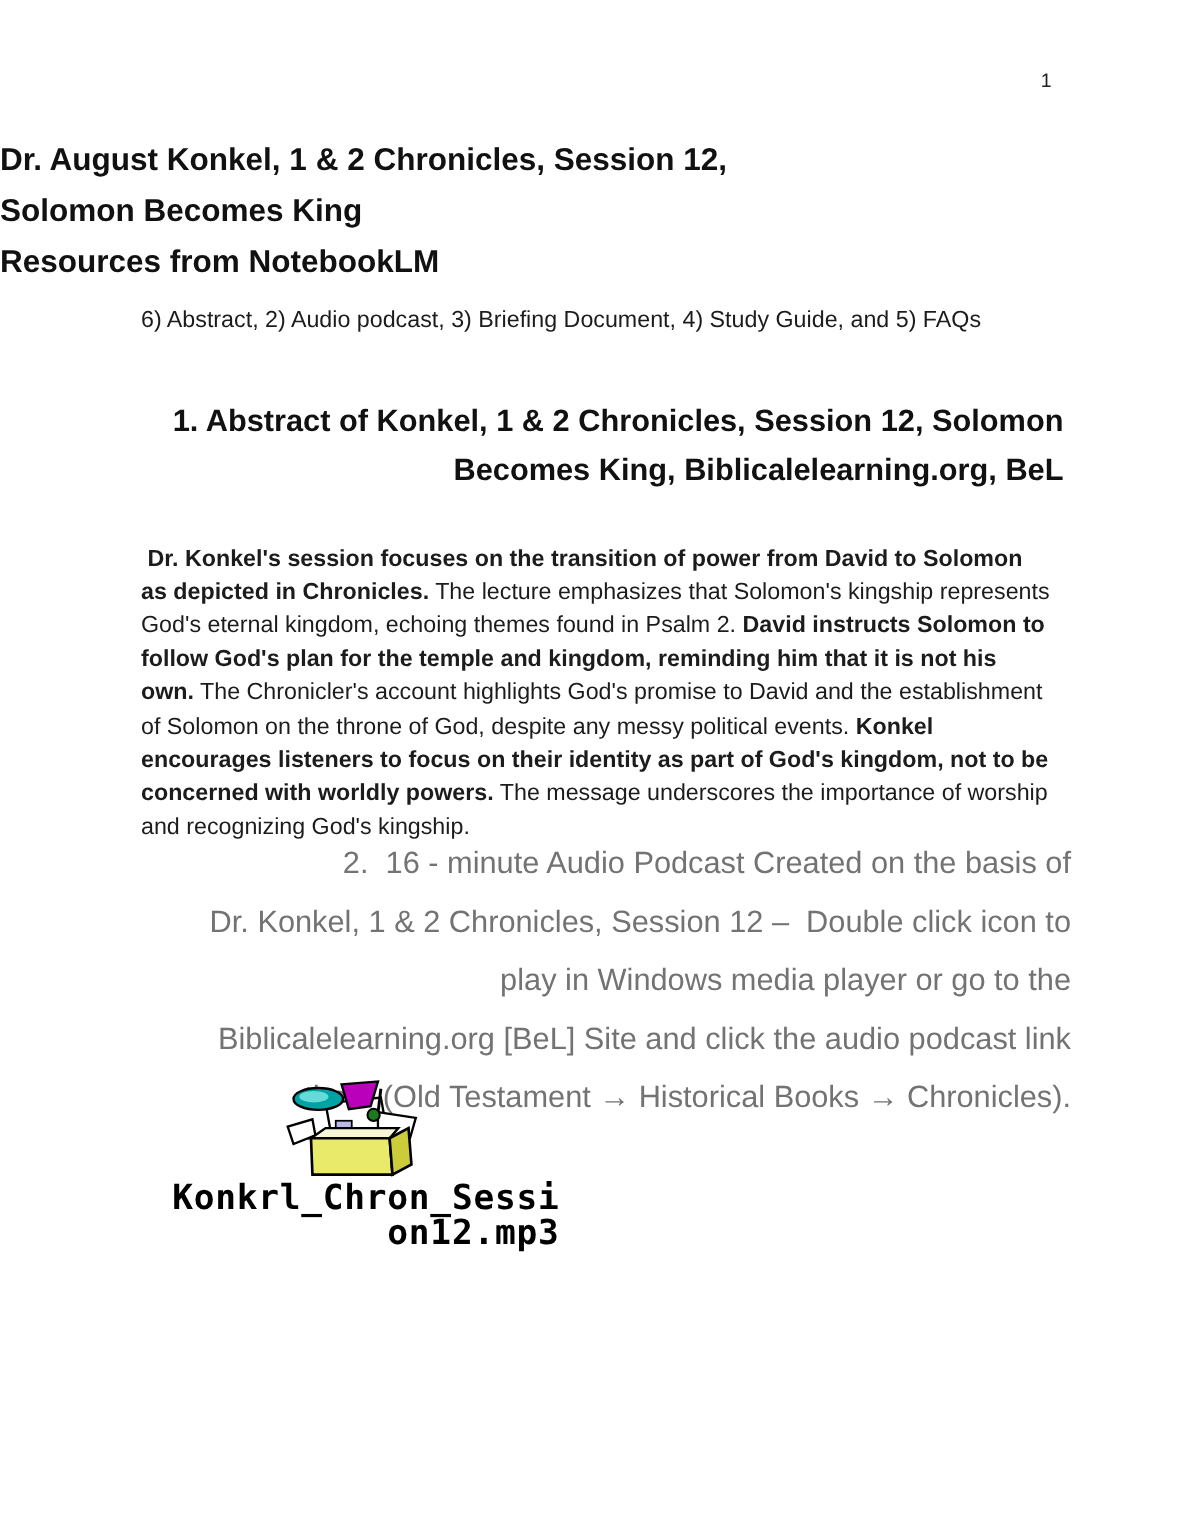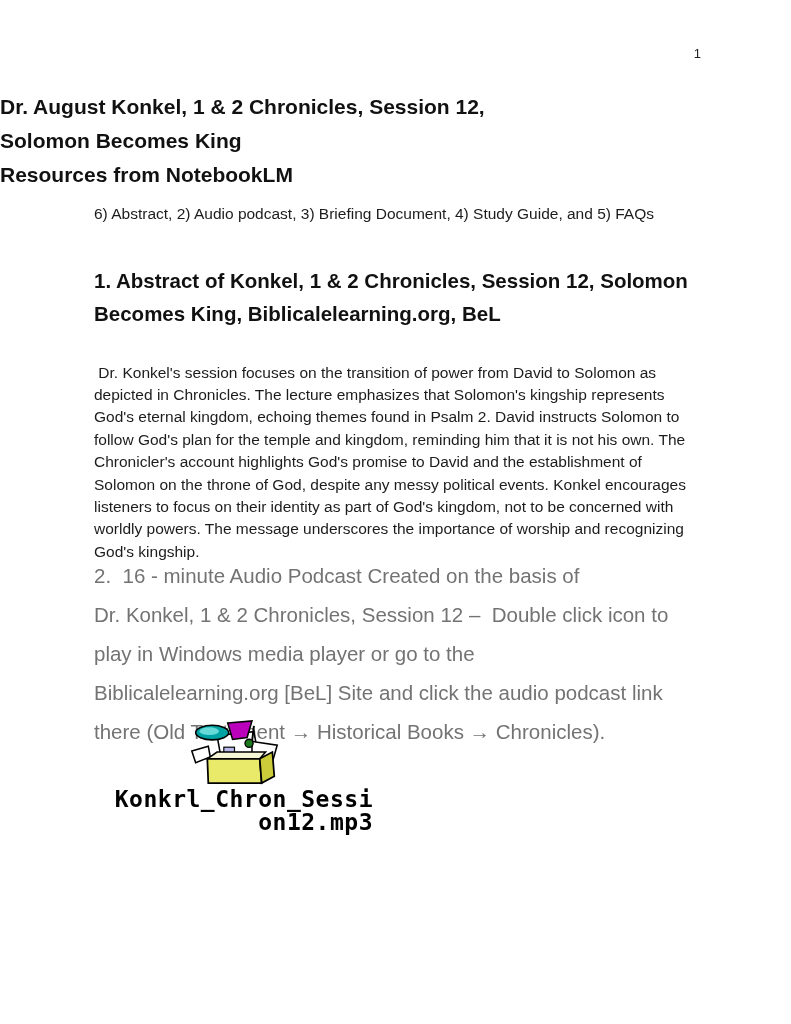--- a/index.html
+++ b/index.html
@@ -5,21 +5,21 @@
   html,body { margin:0; padding:0; background:#ffffff; }
   .page {
     position: relative;
     width: 791px;
     height: 1024px;
     background: #ffffff;
     font-family: "Liberation Sans", sans-serif;
     color: #1c1c1c;
     overflow: hidden;
   }
-  .lines { white-space: pre-wrap; }
+  .lines { white-space: pre-wrap; text-align: right; }
   .page-number {
     position: absolute;
     top: 46px;
     right: 90px;
     font-size: 13px;
     color: #222;
   }
   .doc-title {
     position: absolute;
     top: 90px;
@@ -51,21 +51,21 @@
   }
   .body-par {
     position: absolute;
     top: 346px;
     left: 94px;
     width: 606px;
     font-size: 15.5px;
     line-height: 22.4px;
     white-space: pre-wrap;
   }
-  .body-par .b { font-weight: normal; }
+  .body-par .b { font-weight: bold; }
   .h2 {
     position: absolute;
     top: 556px;
     left: 94px;
     width: 620px;
     font-size: 20.5px;
     font-weight: normal;
     line-height: 39px;
     color: #737373;
   }

